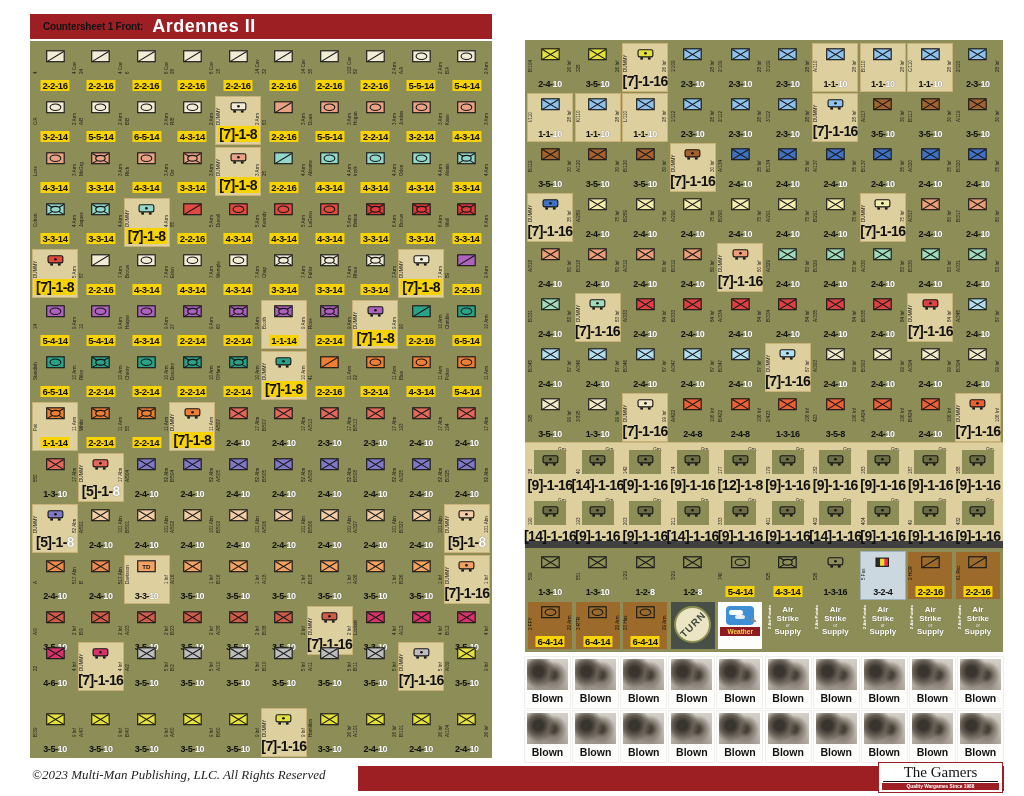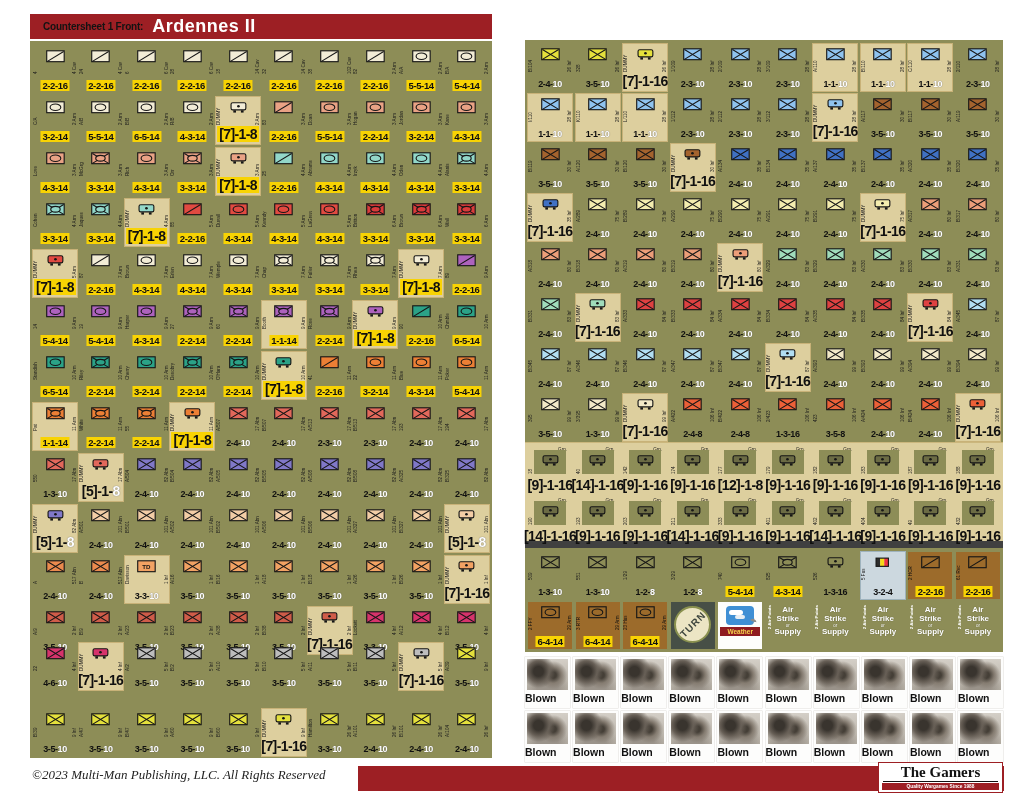--- a/index.html
+++ b/index.html
@@ -52,26 +52,26 @@
   .air-main .big{font-size:8px;line-height:8.5px}
   .air-main .sm{font-size:4.5px;line-height:5px;font-weight:normal}
   
   .blownRow{position:absolute;left:525px;width:478px;height:52px;display:flex;justify-content:space-between}
   .blownC{width:45px;height:51px;background:#fdfdfc;box-shadow:0 0 0 0.5px #e0ded9}
   .photo{width:41px;height:31px;margin:2px auto 0;background:
     radial-gradient(circle at 28% 40%, #39342e 0 14%, #675f56 30%, rgba(0,0,0,0) 48%),
     radial-gradient(circle at 64% 52%, #453f37 0 10%, #857c71 26%, rgba(0,0,0,0) 46%),
     radial-gradient(circle at 50% 90%, #9a938a 0 30%, rgba(0,0,0,0) 60%),
     linear-gradient(#d4cfc7,#b2aca2)}
-  .blown-label{text-align:left;font-weight:bold;font-size:10.5px;color:#111;margin-top:2px}
+  .blown-label{text-align:center;font-weight:bold;font-size:10.5px;color:#111;margin-top:2px}
   
   #copy{position:absolute;left:32px;top:767px;font-size:13px;font-style:italic;font-family:"Liberation Serif",serif;color:#222}
   #redbar{position:absolute;left:358px;top:766px;width:646px;height:25px;background:#9d1f24}
   #logo{position:absolute;left:878px;top:762px;width:125px;height:31px;background:#fff;border:1px solid #9d1f24;box-sizing:border-box}
-  #logo-title{font-family:"Liberation Serif",serif;font-weight:bold;font-size:15px;line-height:17px;text-align:center;color:#111;border-bottom:1px solid #111;margin:1px 4px 0}
+  #logo-title{font-family:"Liberation Serif",serif;font-weight:normal;font-size:15px;line-height:17px;text-align:center;color:#111;border-bottom:1px solid #111;margin:1px 4px 0}
   #logo-tag{background:#9d1f24;color:#fff;font-size:4.8px;font-weight:bold;text-align:center;margin:1px 3px 0;padding:1px 0}
 </style>
 </head>
 <body>
 
 <div id="hdr">
   <span id="kicker">Countersheet 1 Front:</span>
   <span id="title">Ardennes II</span>
 </div>
 

